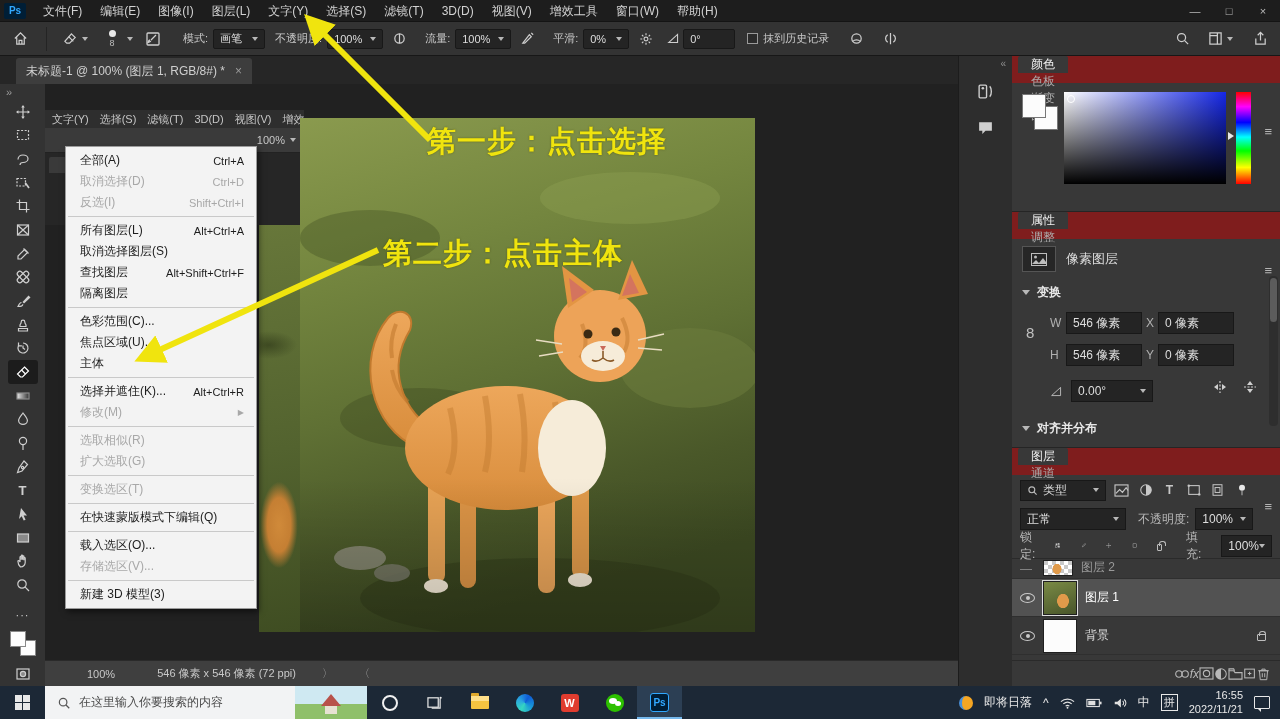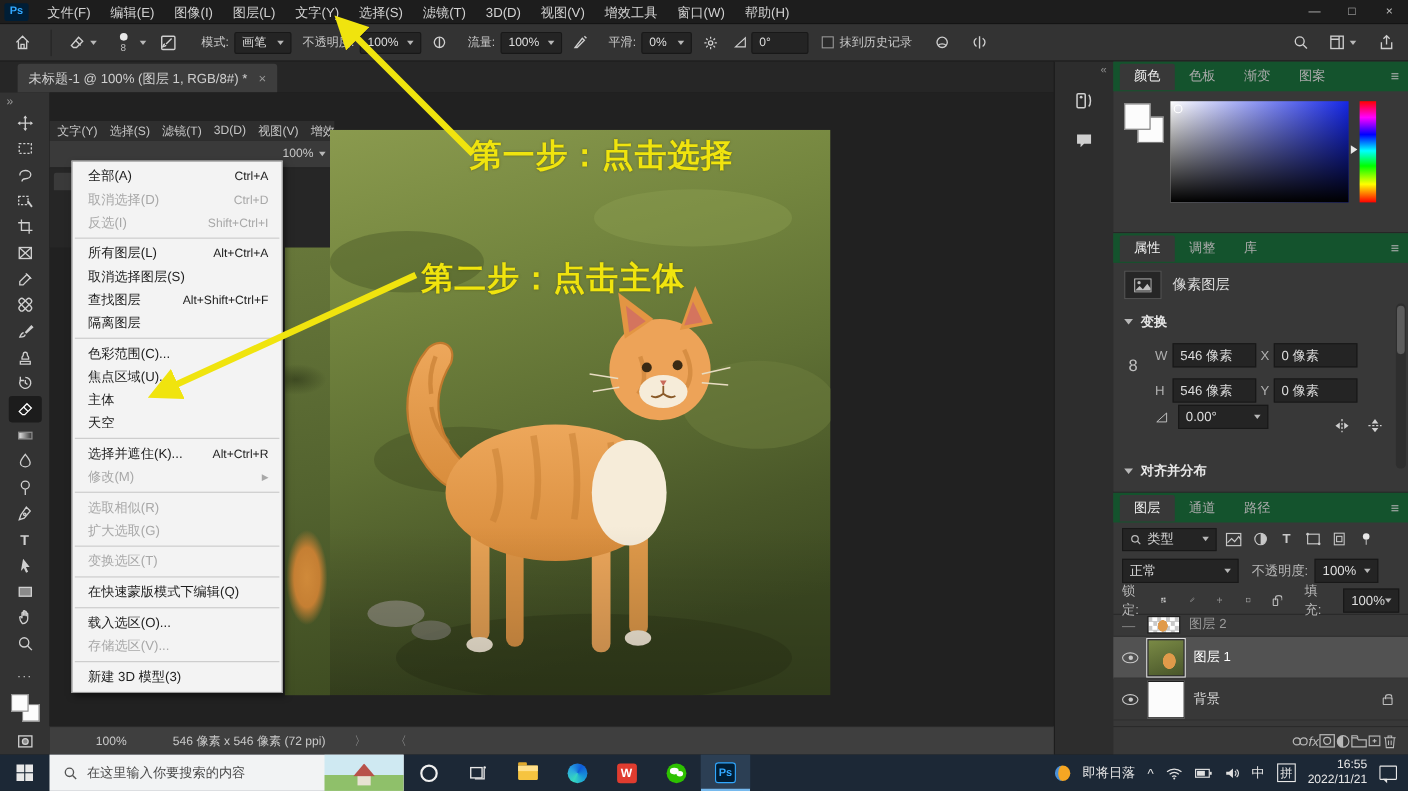--- a/index.html
+++ b/index.html
@@ -66,21 +66,21 @@
   .dd-sep { height:1px; background:#c9c9c9; margin:3px 2px; }
 
   
   .iconstrip { position:absolute; left:958px; top:56px; width:54px; height:630px; background:#2d2d2d; border-left:1px solid #1c1c1c; }
   .strip-btn { width:34px; height:30px; margin:6px auto 0; display:flex; align-items:center; justify-content:center; border-radius:3px; }
   .strip-btn svg { stroke:#cfcfcf; fill:none; stroke-width:1.3; }
   .strip-collapse { text-align:right; color:#8f8f8f; font-size:10px; padding:2px 6px 0 0; height:14px; }
 
   
   .dock { position:absolute; left:1012px; top:56px; width:268px; height:630px; background:#383838; display:flex; flex-direction:column; }
-  .tabstrip { height:27px; background:#14532d; display:flex; align-items:center; padding-left:6px; flex-shrink:0; }
+  .tabstrip { height:27px; background:#7f1d1d; display:flex; align-items:flex-start; padding-left:6px; flex-shrink:0;flex-direction:column; }
   .ptab { height:24px; padding:0 13px; font-size:12px; color:#ababab; display:flex; align-items:center; }
   .ptab.active { background:#383838; color:#f0f0f0; border-radius:2px 2px 0 0; }
   .ptab-menu { margin-left:auto; margin-right:8px; color:#b5b5b5; font-size:13px; align-self:center; }
 
   .panel-color { height:156px; border-bottom:1px solid #252525; position:relative; flex-shrink:0; }
   .col-swatches { position:absolute; left:10px; top:38px; width:36px; height:36px; }
   .col-swatches .fg { position:absolute; left:0; top:0; width:24px; height:24px; background:#fcfcfc; border:1px solid #777; z-index:2; }
   .col-swatches .bg { position:absolute; left:12px; top:12px; width:24px; height:24px; background:#fcfcfc; border:1px solid #777; }
   .grad-field { position:absolute; left:52px; top:36px; width:162px; height:92px;
     background: linear-gradient(to bottom, rgba(0,0,0,0) 0%, #000 100%), linear-gradient(to right, #ffffff 0%, #1527e6 100%); }
@@ -90,21 +90,21 @@
   .hue-arrow { position:absolute; left:216px; top:76px; width:0; height:0; border-top:4px solid transparent; border-bottom:4px solid transparent; border-left:6px solid #e8e8e8; }
 
   .panel-props { height:236px; border-bottom:1px solid #252525; position:relative; flex-shrink:0; font-size:12px; }
   .props-type { position:absolute; left:10px; top:34px; display:flex; align-items:center; gap:10px; color:#dedede; font-size:13px; }
   .props-thumb { width:34px; height:26px; background:#262626; border:1px solid #555; display:flex; align-items:center; justify-content:center; }
   .sect-head { display:flex; align-items:center; gap:7px; color:#e8e8e8; font-size:12px; font-weight:bold; }
   .chev { width:0; height:0; border-left:4px solid transparent; border-right:4px solid transparent; border-top:5px solid #b8b8b8; }
   .props-grid { position:absolute; left:38px; top:100px; display:grid; grid-template-columns:16px 76px 16px 76px; grid-row-gap:10px; align-items:center; color:#b0b0b0; }
   .pfield { background:#242424; border:1px solid #181818; color:#dedede; height:22px; display:flex; align-items:center; padding:0 6px; font-size:12px; }
   .link8 { position:absolute; left:14px; top:112px; color:#c0c0c0; font-size:15px; }
-  .angle-row { position:absolute; left:38px; top:156px; display:flex; align-items:center; gap:8px; }
+  .angle-row { position:absolute; left:38px; top:168px; display:flex; align-items:center; gap:8px; }
   .flip-icons { position:absolute; left:200px; top:168px; display:flex; gap:14px; }
   .flip-icons svg { stroke:#cfcfcf; fill:none; stroke-width:1.2; }
   .props-scroll { position:absolute; right:2px; top:64px; width:9px; height:150px; background:#2e2e2e; border-radius:4px; }
   .props-scroll .thumb { position:absolute; left:1px; top:2px; width:7px; height:44px; background:#5c5c5c; border-radius:4px; }
   .align-head { position:absolute; left:10px; top:208px; }
   .tr-head { position:absolute; left:10px; top:72px; }
 
   .panel-layers { flex:1; position:relative; font-size:12px; display:flex; flex-direction:column; }
   .lay-filter { height:30px; display:flex; align-items:center; padding:0 8px; gap:7px; flex-shrink:0; }
   .lay-search { background:#242424; border:1px solid #181818; height:21px; display:flex; align-items:center; gap:5px; padding:0 6px; color:#d8d8d8; width:86px; }
@@ -557,23 +557,20 @@
       <div class="dd-sep"></div>
       <div class="dd-item">
           <span>色彩范围(C)...</span>
         </div>
       <div class="dd-item">
           <span>焦点区域(U)...</span>
         </div>
       <div class="dd-item">
           <span>主体</span>
         </div>
-      <div class="dd-item">
-          <span>天空</span>
-        </div>
       <div class="dd-sep"></div>
       <div class="dd-item">
           <span>选择并遮住(K)...</span>
           <span class="sc">Alt+Ctrl+R</span>
         </div>
       <div class="dd-item disabled">
           <span>修改(M)</span>
           <span class="sc" style="font-size:8px">▶</span>
         </div>
       <div class="dd-sep"></div>

